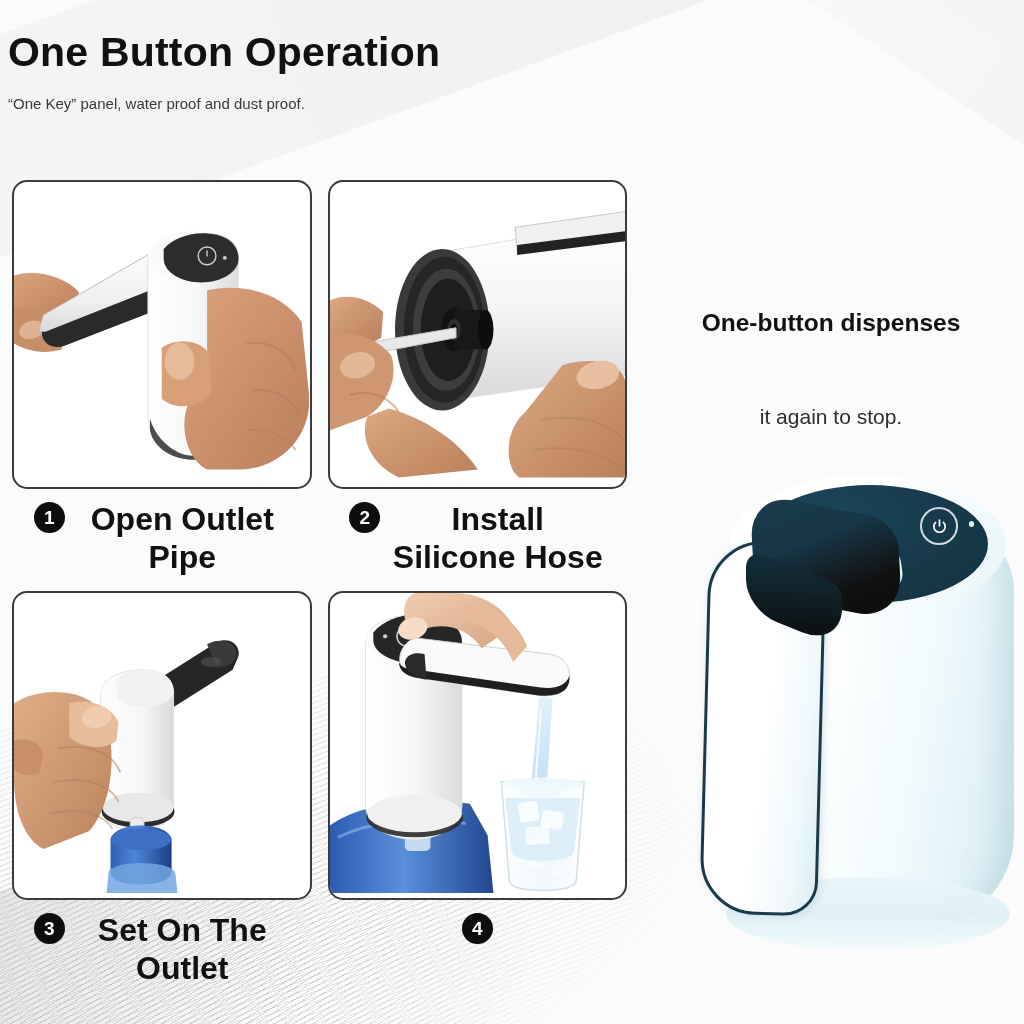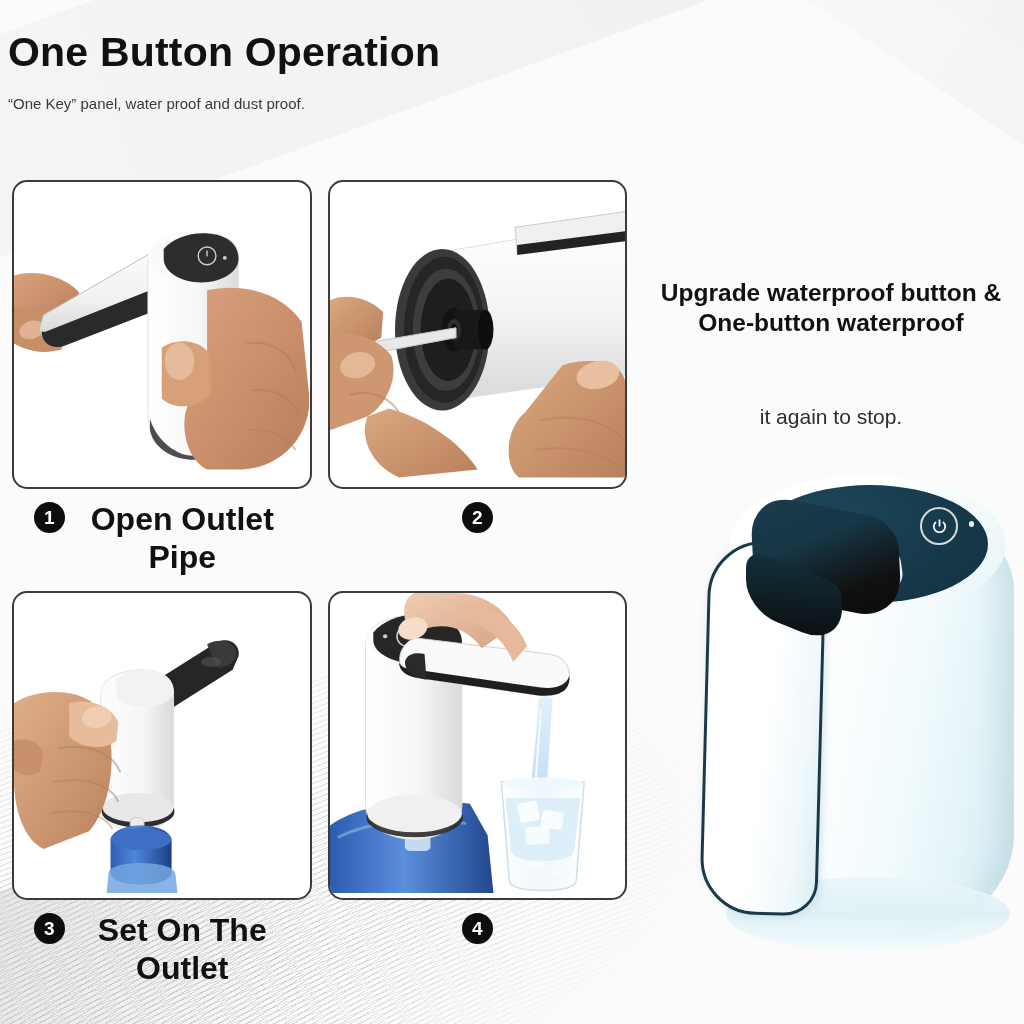--- a/index.html
+++ b/index.html
@@ -225,20 +225,21 @@
           <path d="M60 230 C96 240 130 262 150 292 L70 300 C40 286 30 258 38 238 Z" fill="url(#skin2)"></path>
 
           <path d="M236 186 C268 176 300 184 300 206 L300 300 L192 300 C176 288 178 250 198 234 Z" fill="url(#skin2)"></path>
           <ellipse cx="272" cy="196" rx="22" ry="14" fill="#e8bfa0" transform="rotate(-12 272 196)"></ellipse>
           <path d="M214 242 C250 234 284 244 298 262" stroke="#ae7f5c" stroke-width="2" fill="none" opacity=".5"></path>
           <path d="M208 272 C246 266 280 276 298 292" stroke="#ae7f5c" stroke-width="2" fill="none" opacity=".45"></path>
         </svg>
       </div>
       <div class="cap">
         <span class="badge">2</span>
+        <span class="cap-text">Install Silicone Hose</span>
       </div>
     </div>
   </div>
 
   <div class="step-row row2">
 
     <div class="step">
       <div class="photo">
         <svg class="ph" viewBox="0 0 300 305">
           <defs>
@@ -356,22 +357,22 @@
       </div>
       <div class="cap">
         <span class="badge">4</span>
       </div>
     </div>
   </div>
 </div>
 
 <div id="right-text">
   <p id="rt-head">
-    <span>Upgrade waterproof button &amp;</span><br>
-    <span>One-button waterproof</span>
+    <br>
+    <span>One-button dispenses</span>
   </p>
   <p id="rt-body">
     <br>
     <br>
     <span>it again to stop.</span>
   </p>
 </div>
 
 <div id="hero">
   <div class="hero-body"></div>

